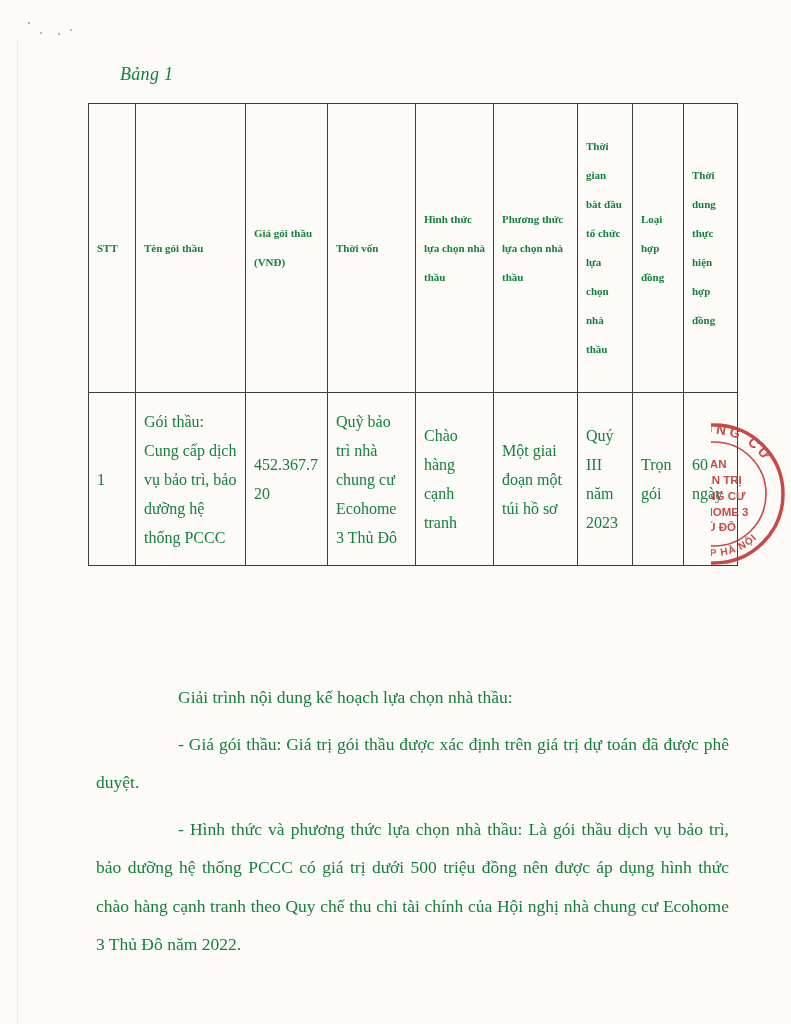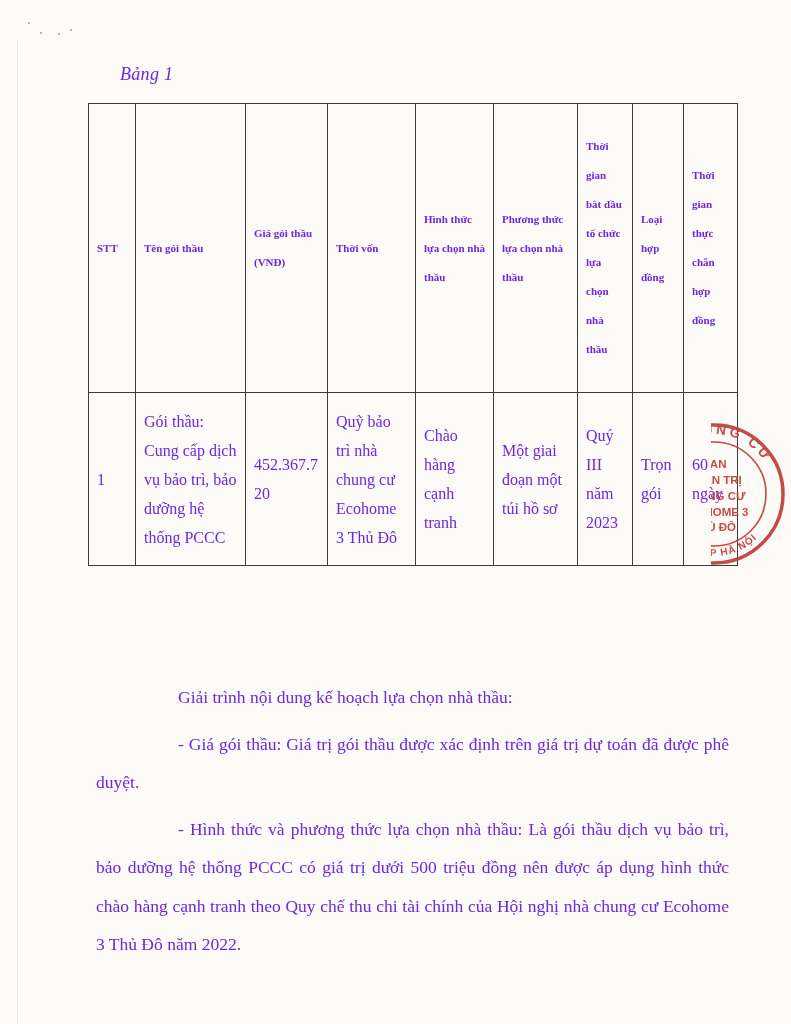--- a/index.html
+++ b/index.html
@@ -3,21 +3,21 @@
 <meta charset="utf-8">
 <style>
   html,body{margin:0;padding:0;background:#e9e7e2;}
   .page{
     position:relative;
     width:791px;height:1024px;
     margin:0 auto;
     background:#fcfbf8;
     overflow:hidden;
     font-family:"Liberation Serif","DejaVu Serif",serif;
-    color:#6d28d9;
+    color:#15803d;
   }
   .edge-line{
     position:absolute;left:17px;top:40px;width:1px;height:984px;
     background:rgba(60,55,40,0.08);
   }
   .speckles{
     position:absolute;left:28px;top:22px;width:2px;height:2px;
     background:#6b6b6b;border-radius:50%;
     box-shadow:12px 10px 0 0 #7a7a7a, 30px 11px 0 0 #6f6f6f, 42px 7px 0 0 #7a7a7a;
     opacity:.7;
@@ -87,21 +87,21 @@
     <tbody>
       <tr class="hdr">
         <th class="cell-stt">STT</th>
         <th>Tên gói thầu</th>
         <th>Giá gói thầu (VNĐ)</th>
         <th>Thời vốn</th>
         <th>Hình thức lựa chọn nhà thầu</th>
         <th>Phương thức lựa chọn nhà thầu</th>
         <th>Thời gian bắt đầu tổ chức lựa chọn nhà thầu</th>
         <th>Loại hợp đồng</th>
-        <th>Thời gian thực chẵn hợp đồng</th>
+        <th>Thời dung thực hiện hợp đồng</th>
       </tr>
       <tr class="body-row">
         <td class="cell-stt">1</td>
         <td>Gói thầu: Cung cấp dịch vụ bảo trì, bảo dưỡng hệ thống PCCC</td>
         <td class="cell-price">452.367.720</td>
         <td>Quỹ bảo trì nhà chung cư Ecohome 3 Thủ Đô</td>
         <td>Chào hàng cạnh tranh</td>
         <td>Một giai đoạn một túi hồ sơ</td>
         <td>Quý III năm 2023</td>
         <td>Trọn gói</td>

